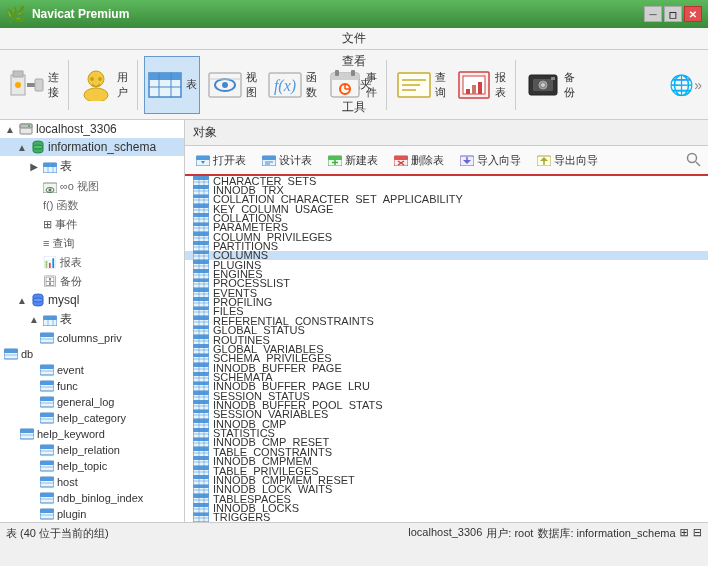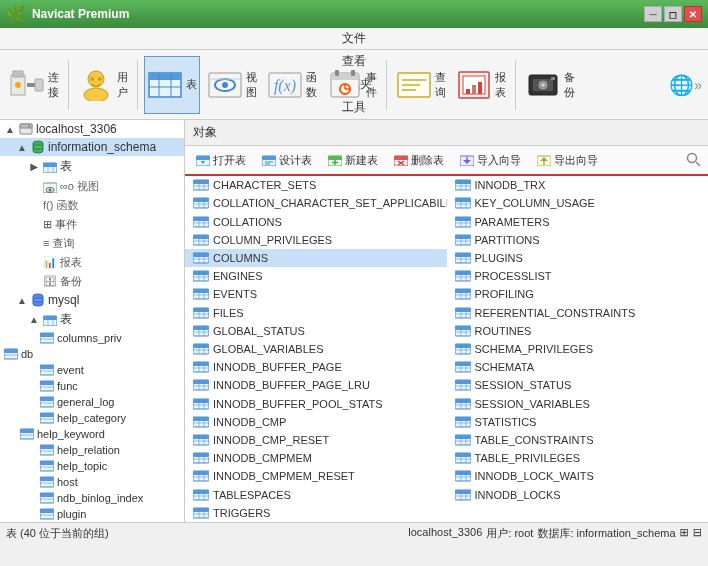--- a/index.html
+++ b/index.html
@@ -34,21 +34,21 @@
     .expand-icon { width: 12px; height: 12px; display: inline-flex; align-items: center; justify-content: center; font-size: 10px; color: #555; flex-shrink: 0; }
 
     
     .content { flex: 1; background: white; display: flex; flex-direction: column; overflow: hidden; }
     .content-header { background: #f0f0f0; height: 26px; display: flex; align-items: center; padding: 0 8px; border-bottom: 1px solid #ccc; font-size: 12px; color: #333; }
     .action-bar { height: 30px; display: flex; align-items: center; padding: 0 4px; border-bottom: 2px solid #cc3333; background: #fafafa; gap: 2px; }
     .action-btn { display: flex; align-items: center; gap: 3px; padding: 3px 6px; cursor: pointer; font-size: 11px; color: #333; border: 1px solid transparent; }
     .action-search { margin-left: auto; width: 20px; height: 20px; display: flex; align-items: center; justify-content: center; }
 
     
-    .table-list { flex: 1; overflow-y: auto; display: grid; grid-template-columns: 1fr 1fr; }
+    .table-list { flex: 1; overflow-y: auto; display: grid; grid-template-columns: 1fr; }
     .table-item { display: flex; align-items: center; gap: 4px; padding: 2px 8px; cursor: pointer; font-size: 12px; color: #333; white-space: nowrap; overflow: hidden; }
     .table-item.selected { background: #c8dff8; }
     .table-icon { width: 16px; height: 12px; flex-shrink: 0; }
 
     
     .status-bar { height: 22px; background: #f0f0f0; border-top: 1px solid #ccc; display: flex; align-items: center; padding: 0 6px; font-size: 11px; color: #333; gap: 8px; }
     .status-right { margin-left: auto; display: flex; gap: 4px; }
 
     
     ::-webkit-scrollbar { width: 12px; height: 12px; }

